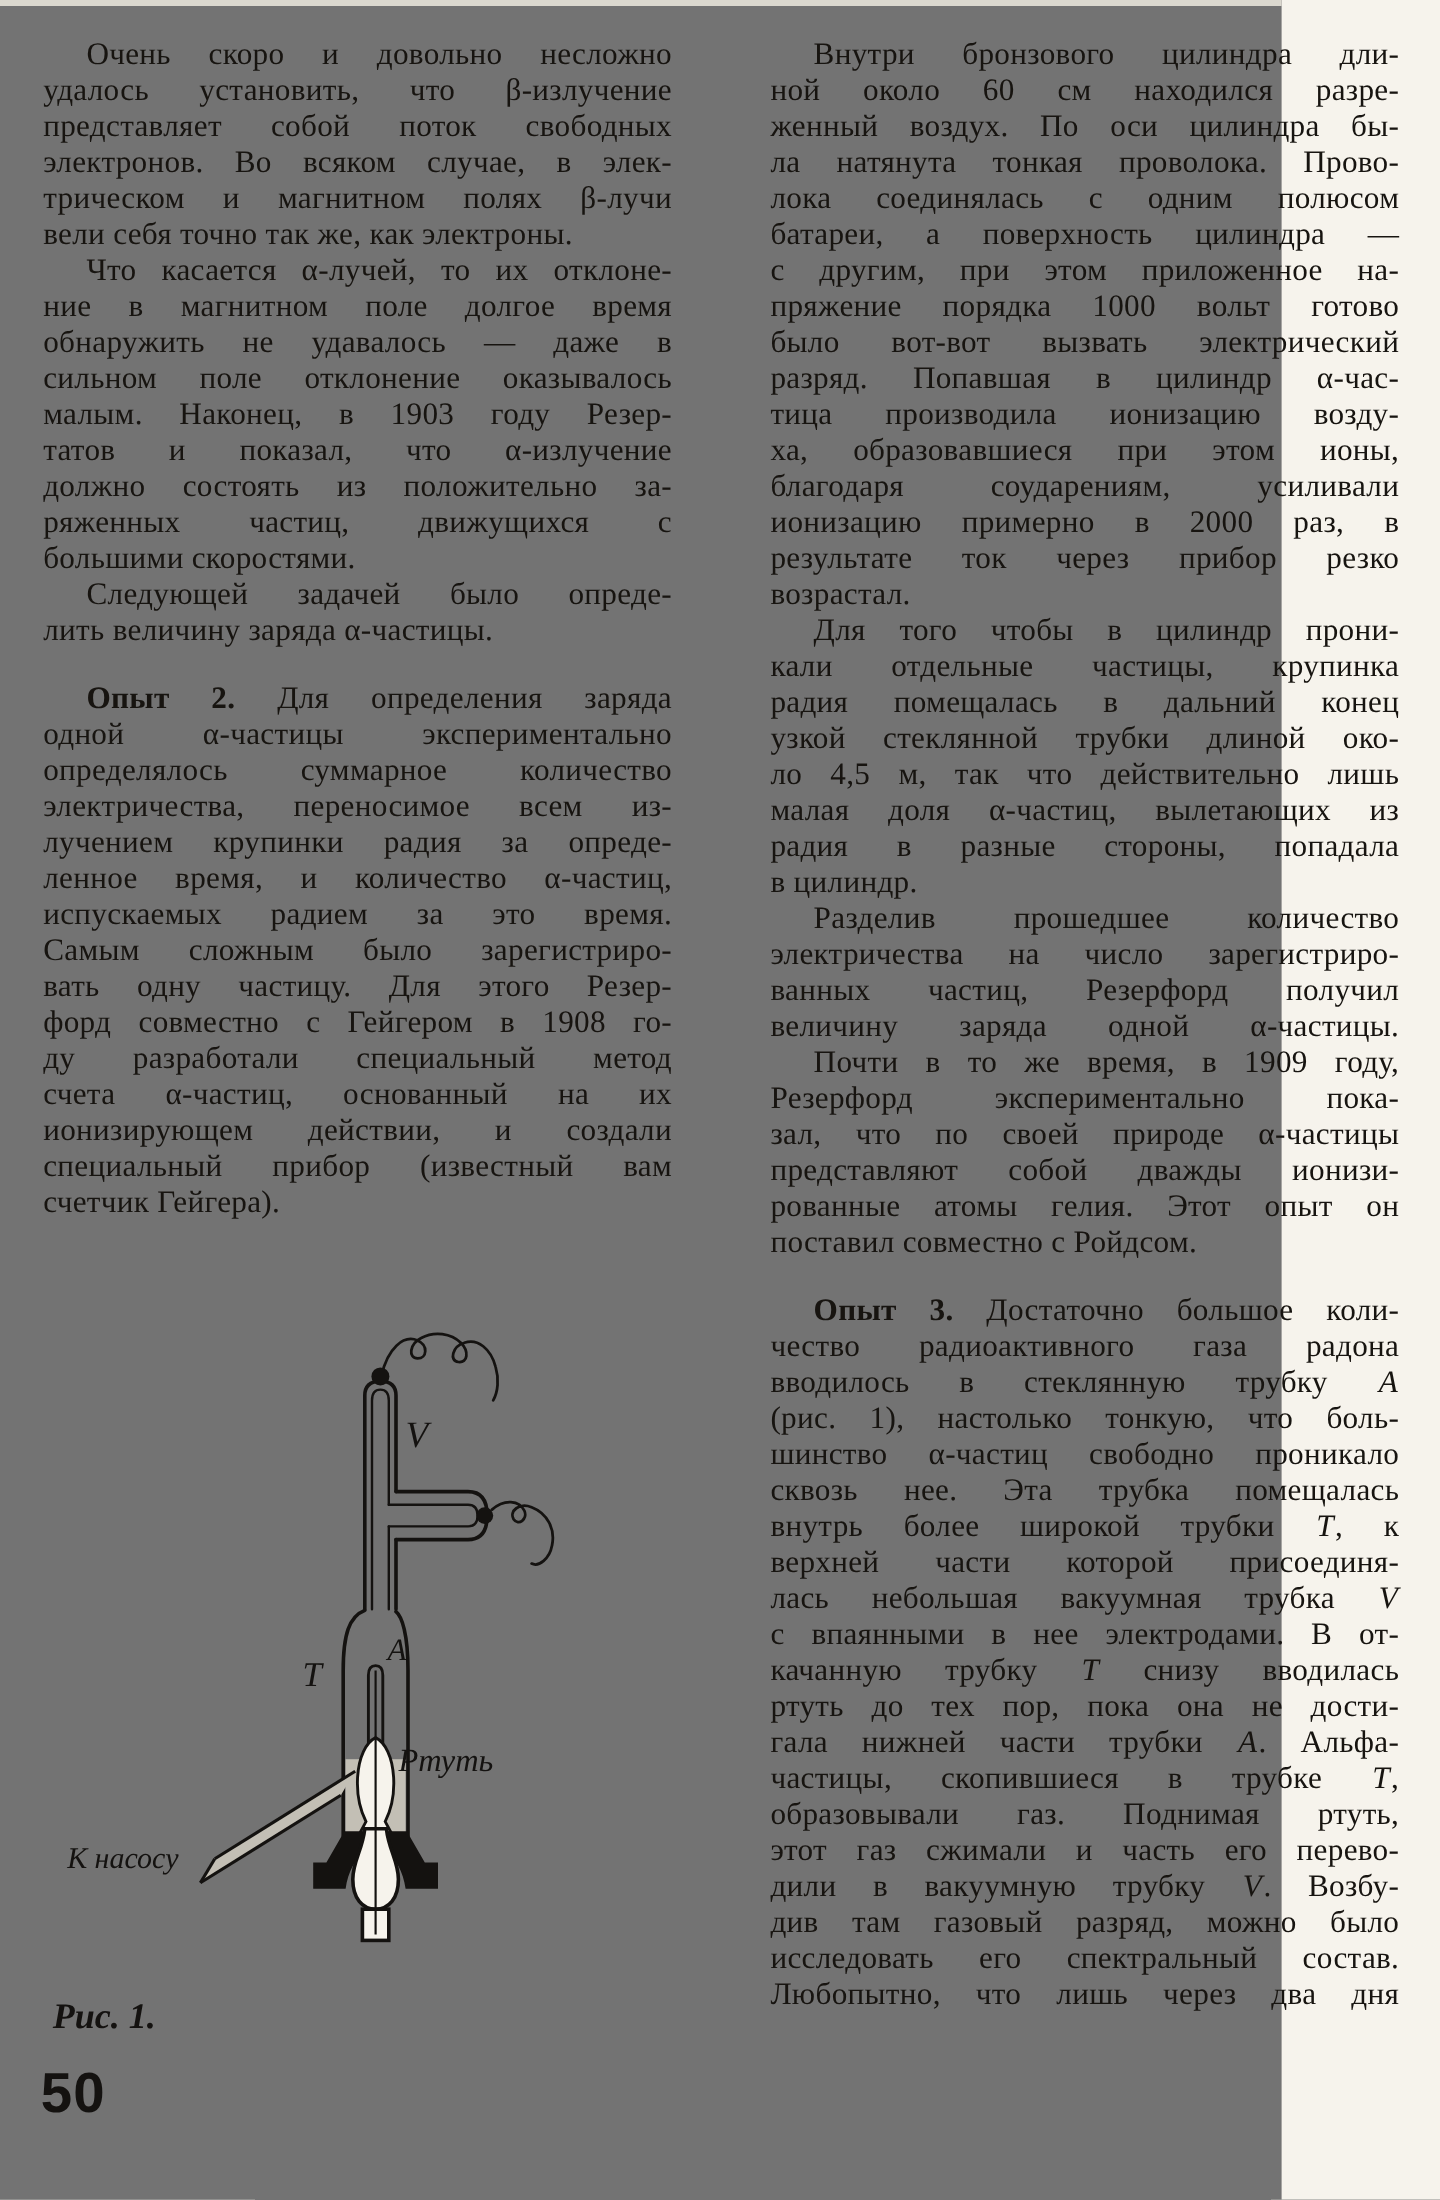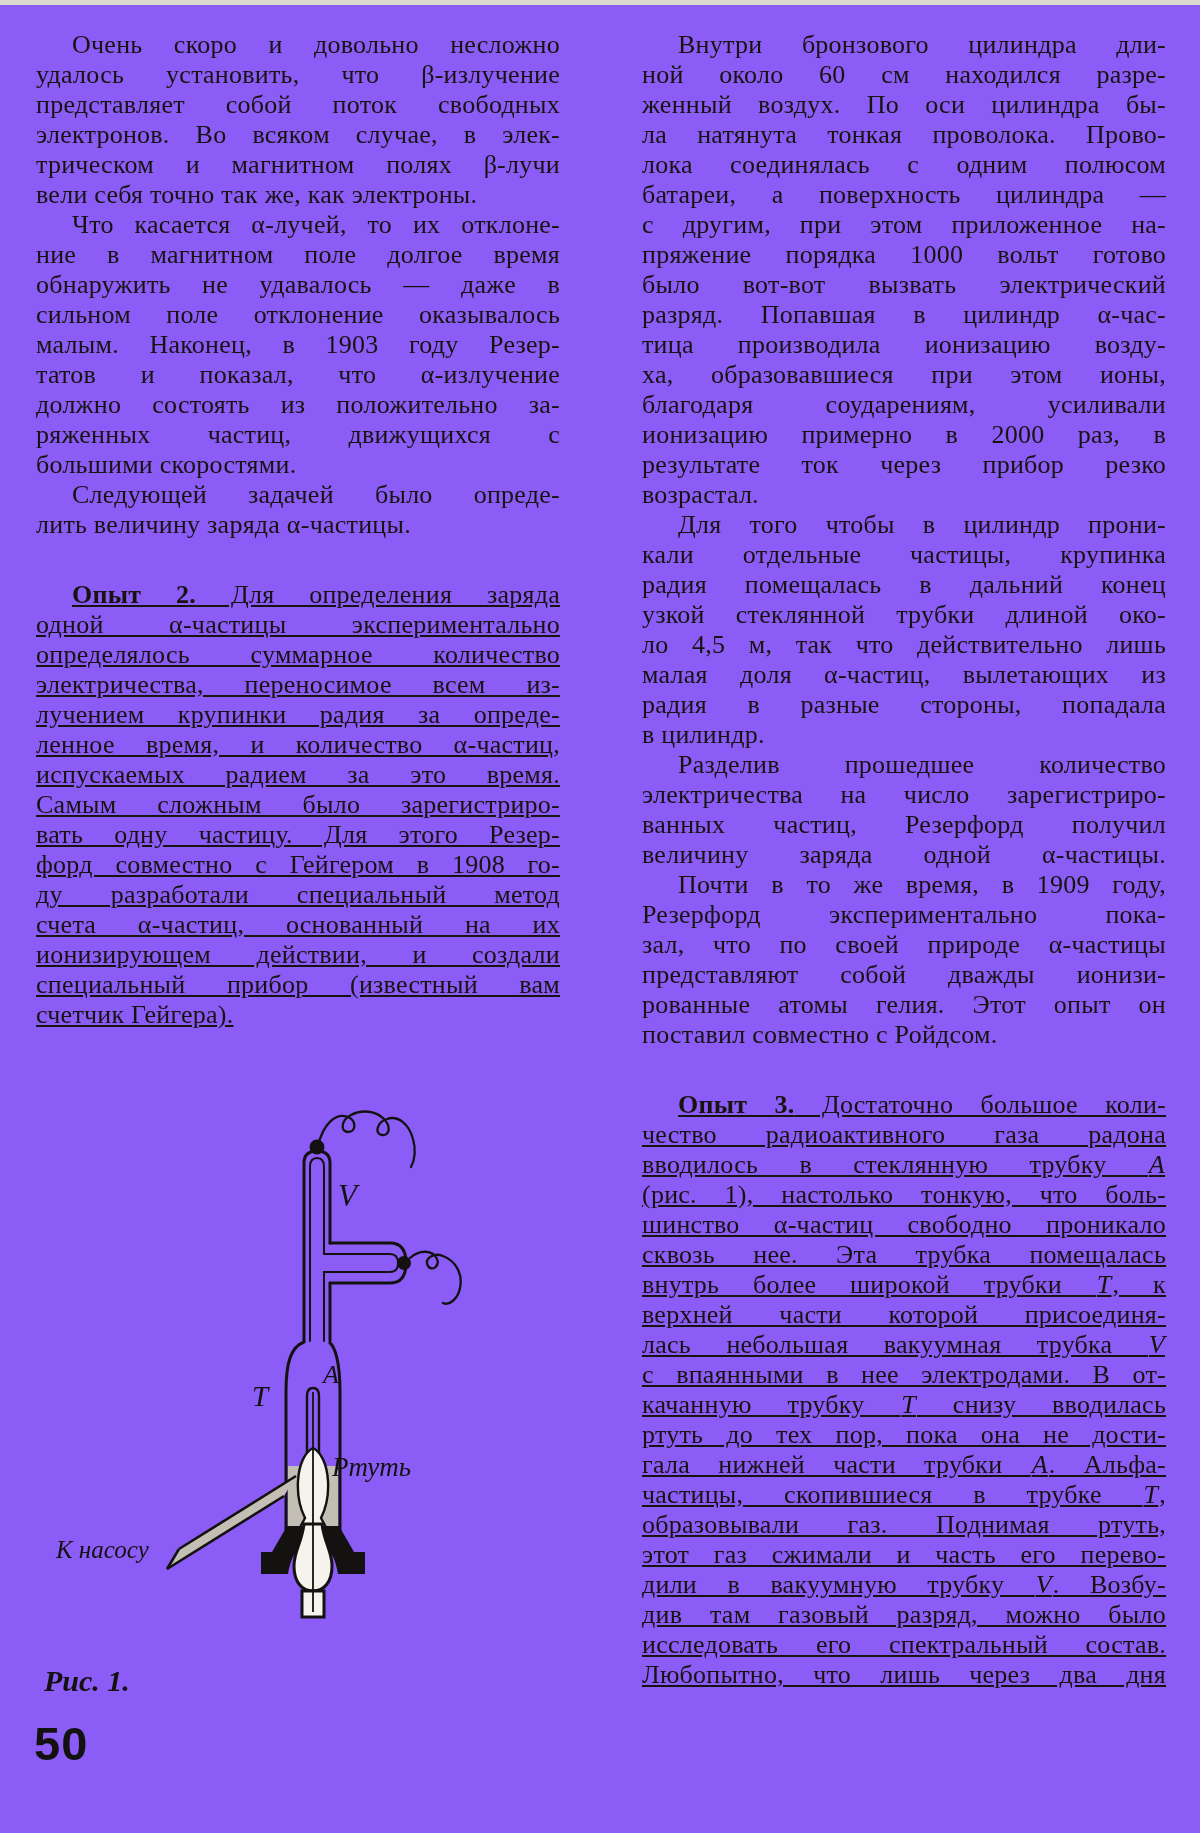--- a/index.html
+++ b/index.html
@@ -3,27 +3,27 @@
 <meta charset="utf-8">
 <style>
   html,body{margin:0;padding:0;}
   body{
     width:1200px;height:1833px;
     background:#f6f3ec;
     font-family:"Liberation Serif", serif;
     color:#171410;
     overflow:hidden;
   }
-  .page{position:relative;width:1200px;height:1833px;background:#8b5cf6;}
+  .page{position:relative;width:1068px;height:1833px;background:#737373;}
   .top-strip{position:absolute;top:0;left:0;width:100%;height:5px;background:#dbd8cf;}
   .col{position:absolute;top:30px;width:524px;}
   #col-left{left:36px;}
   #col-right{left:642px;}
   .para{margin:0;}
-  .para.gap{margin-top:40px;text-decoration:underline;}
+  .para.gap{margin-top:27px;}
   .ln{
     font-size:26px;
     line-height:30px;
     text-align:justify;
     text-align-last:justify;
     letter-spacing:.25px;
     white-space:normal;
   }
   .ln.end{text-align-last:left;}
   .ln.ind{padding-left:36px;}

